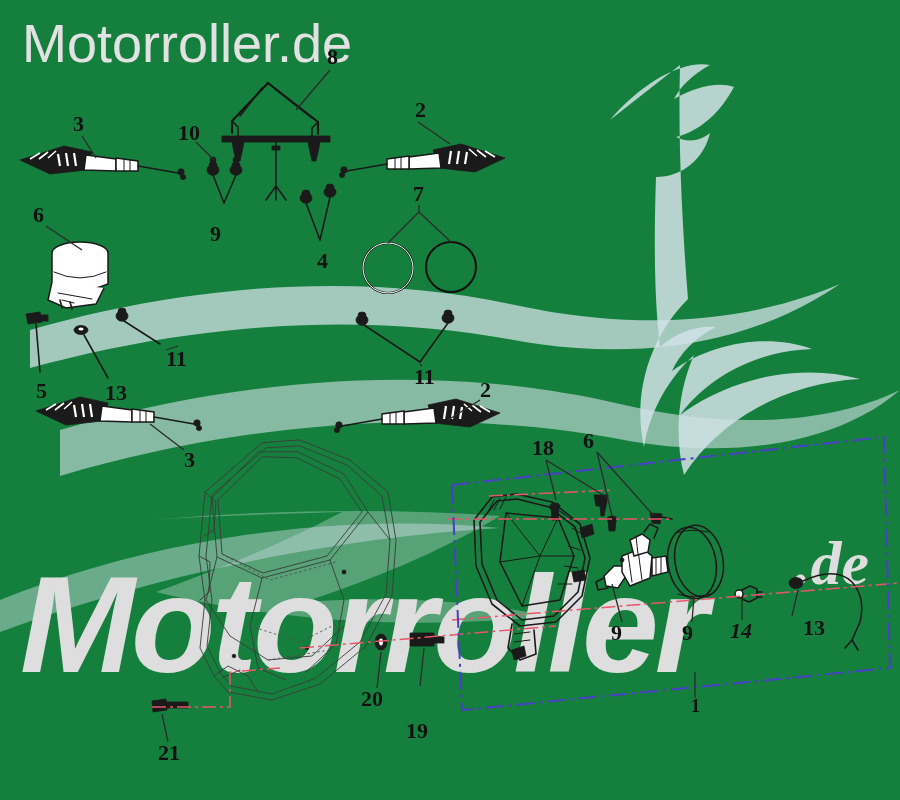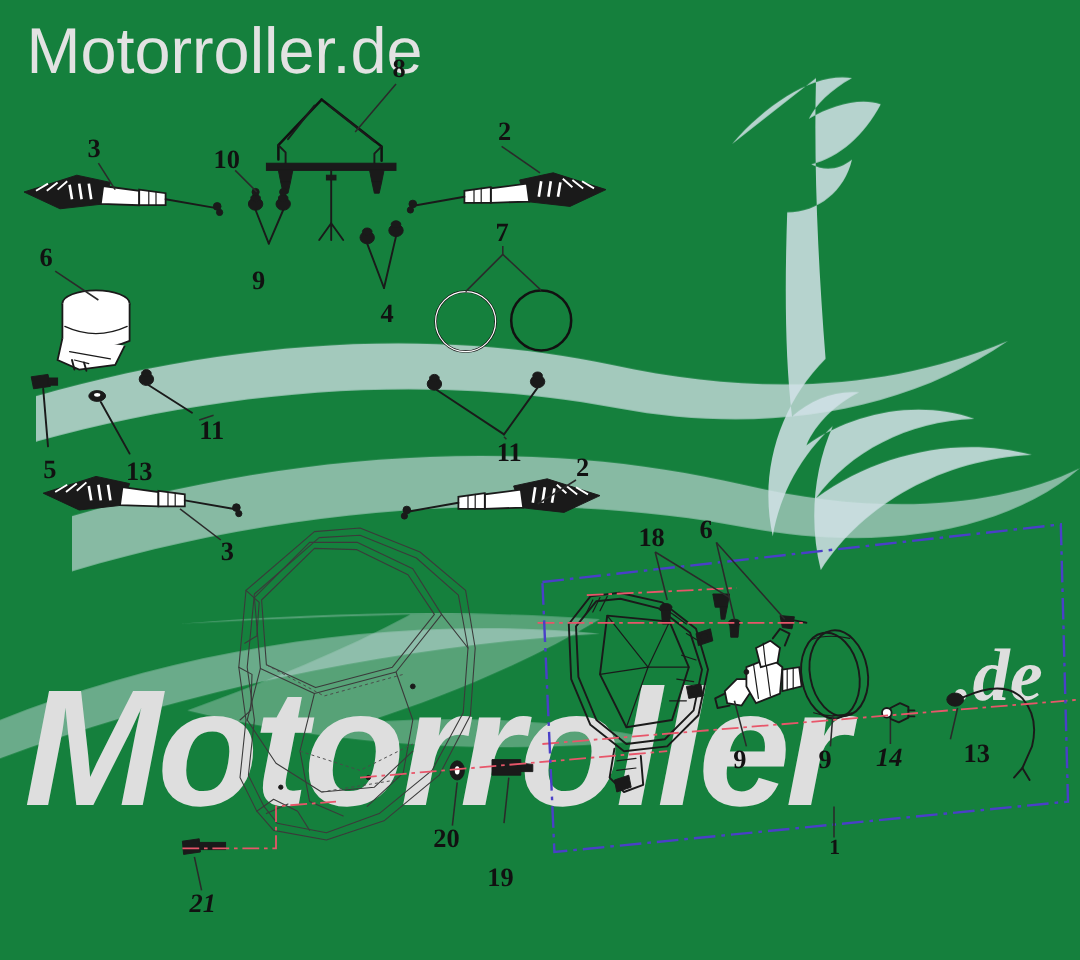--- a/index.html
+++ b/index.html
@@ -367,17 +367,17 @@
     <span style="position:absolute;left:480px;top:377px;">2</span>
     <span style="position:absolute;left:184px;top:447px;">3</span>
     <span style="position:absolute;left:532px;top:435px;">18</span>
     <span style="position:absolute;left:583px;top:428px;">6</span>
     <span style="position:absolute;left:611px;top:620px;">9</span>
     <span style="position:absolute;left:682px;top:620px;">9</span>
     <span style="position:absolute;left:730px;top:618px;font-style:italic;">14</span>
     <span style="position:absolute;left:803px;top:615px;">13</span>
     <span style="position:absolute;left:361px;top:686px;">20</span>
     <span style="position:absolute;left:406px;top:718px;text-align:right;">19</span>
-    <span style="position:absolute;left:158px;top:740px;font-style:italic;">21</span>
+    <span style="position:absolute;left:158px;top:740px;">21</span>
     <span style="position:absolute;left:691px;top:696px;font-size:18px;">1</span>
   </div>
 
 </div>
 
 </body></html>

